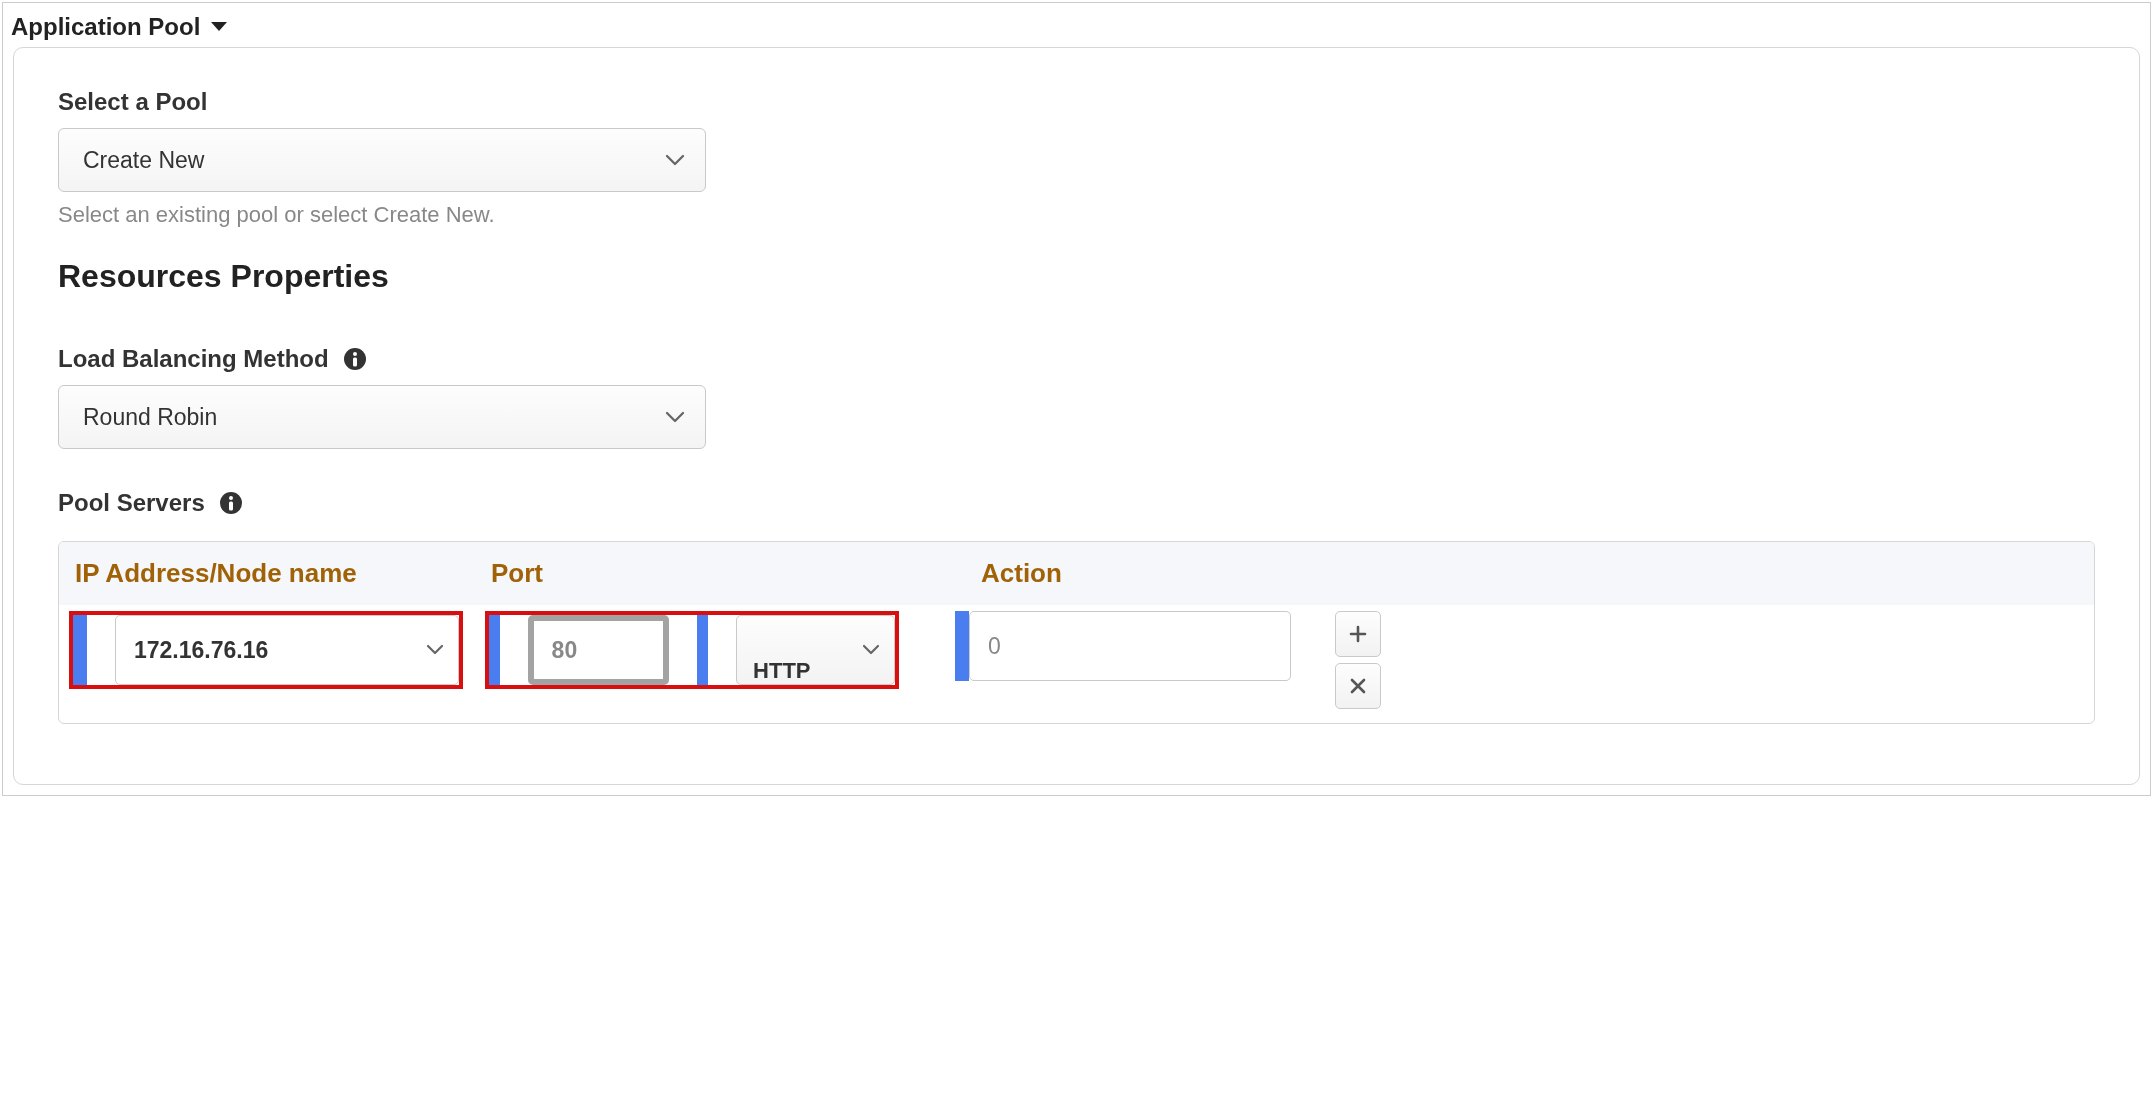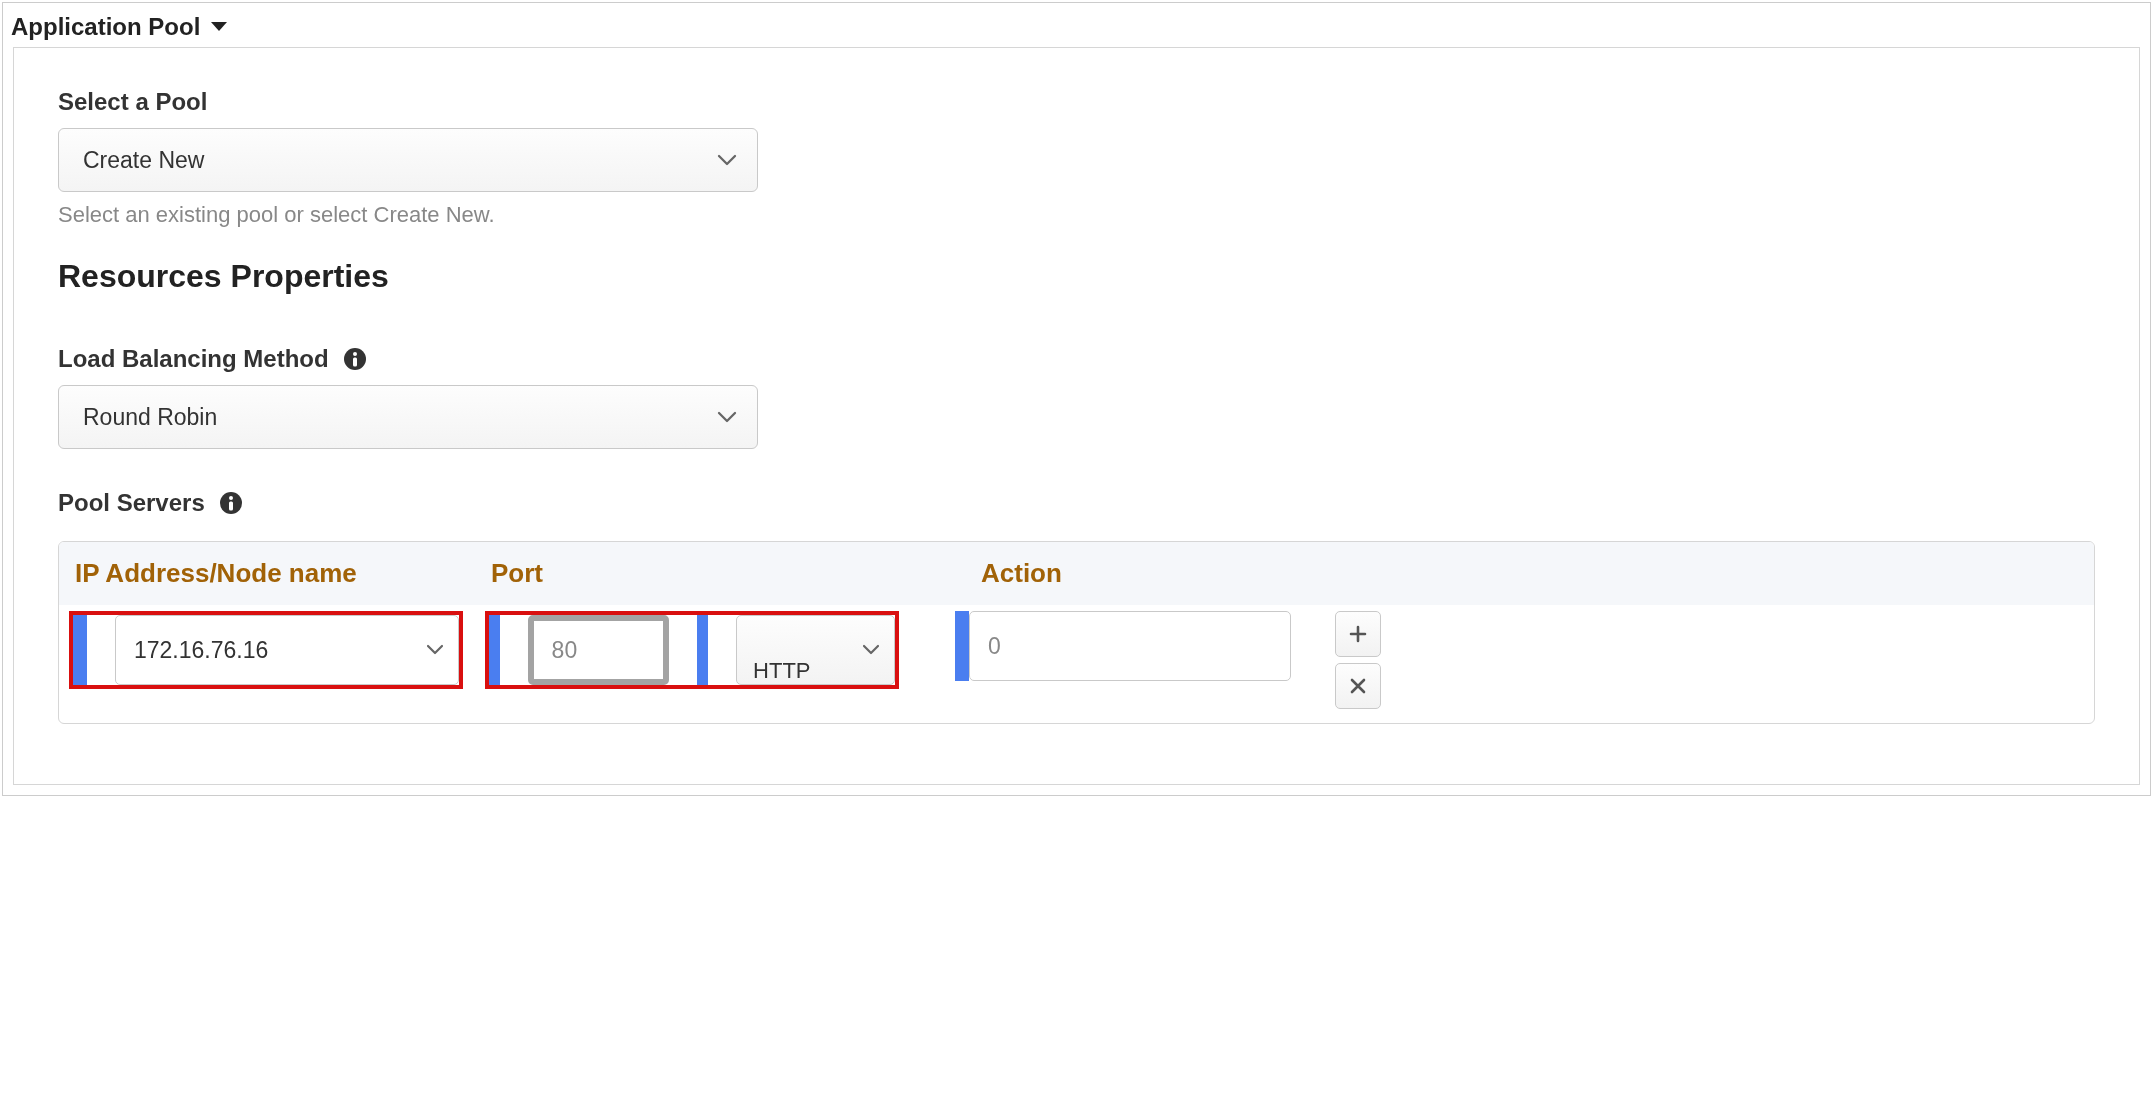--- a/index.html
+++ b/index.html
@@ -24,36 +24,36 @@
     font-weight: 700;
     color: #222;
     cursor: pointer;
   }
   .section-header .caret-down-icon {
     display: inline-block;
   }
   .caret-down-icon svg { display: block; }
   .panel {
     border: 1px solid #d6d6d6;
-    border-radius: 0;
+    border-radius: 10px;
     margin: 0 10px 10px 10px;
     padding: 40px 44px 30px 44px;
   }
   .field-label {
     font-size: 24px;
     font-weight: 700;
     color: #333;
     margin-bottom: 12px;
     display: flex;
     align-items: center;
     gap: 14px;
   }
   .select-wrap {
     position: relative;
-    width: 700px;
+    width: 648px;
   }
   .select-box {
     width: 100%;
     height: 64px;
     border: 1px solid #c9c9c9;
     border-radius: 6px;
     background: linear-gradient(#fdfdfd, #f4f4f4);
     padding: 0 50px 0 24px;
     font-size: 23px;
     color: #333;
@@ -117,20 +117,21 @@
     padding: 6px 10px 14px 10px;
     gap: 0;
   }
   .red-box {
     border: 4px solid #d90f0f;
     display: flex;
     align-items: center;
     gap: 28px;
     padding: 0;
     height: 78px;
+    font-weight: bold;
   }
   .red-box.rb1 { width: 394px; margin-right: 22px; }
   .red-box.rb2 { width: 414px; margin-right: 56px; }
   .blue-bar {
     width: 14px;
     height: 70px;
     background: #4a7ef0;
   }
   .blue-bar-solo {
     width: 14px;

